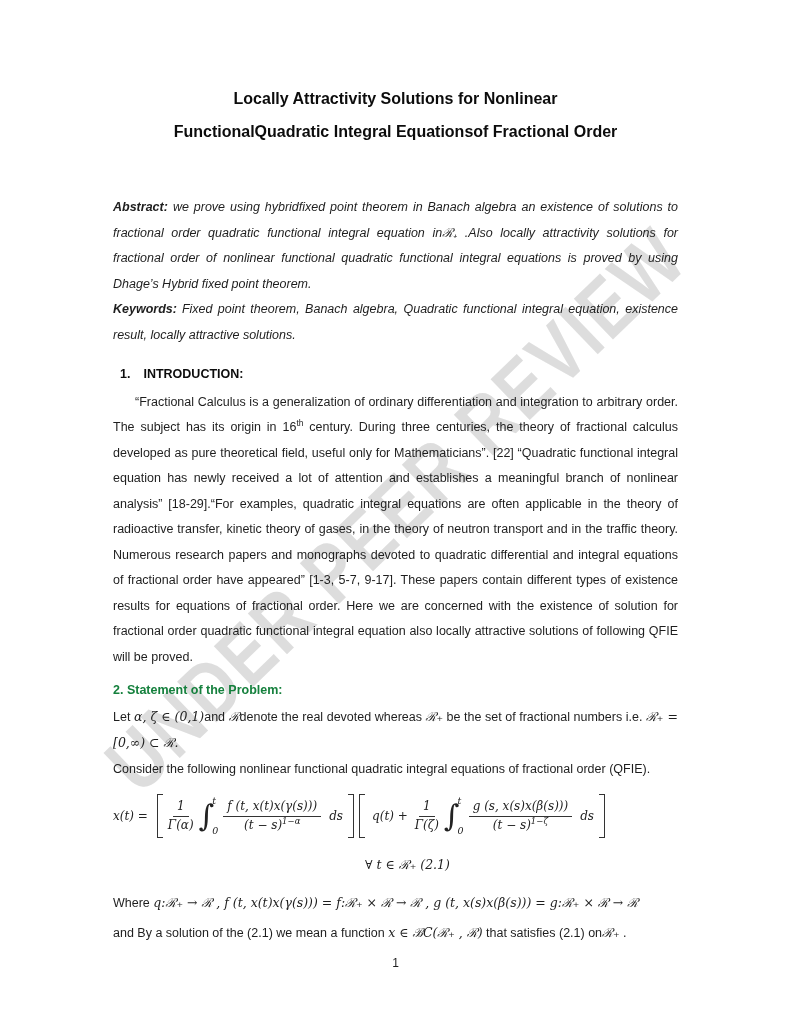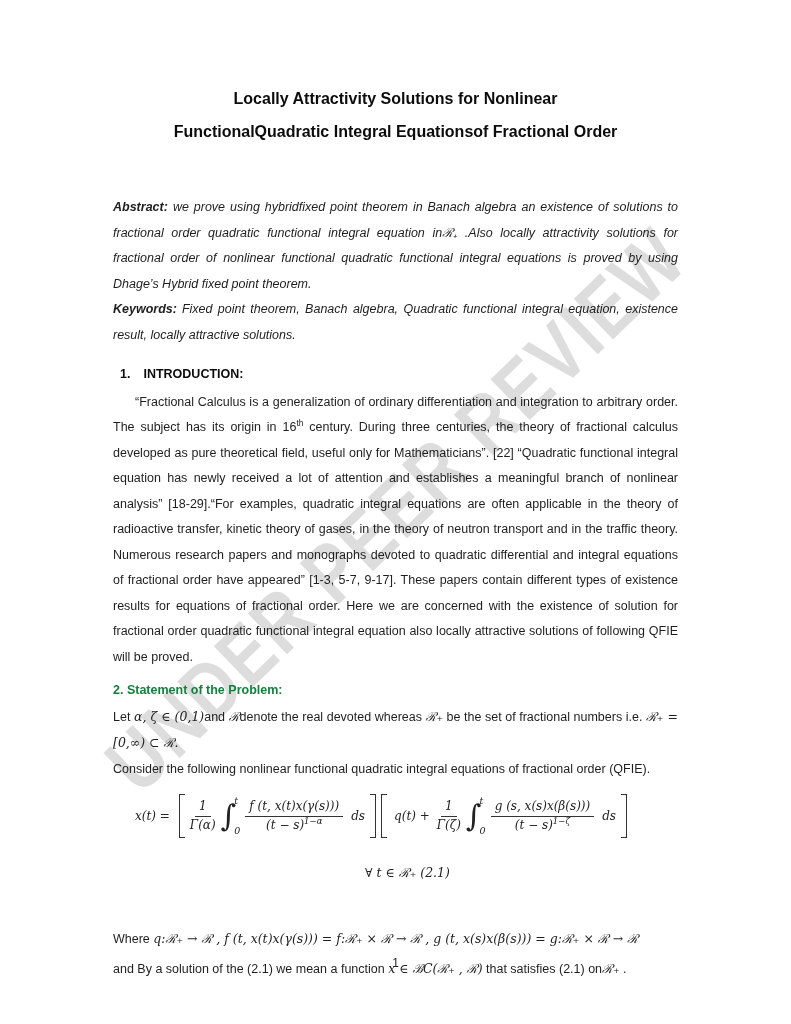--- a/index.html
+++ b/index.html
@@ -58,38 +58,38 @@
   sup{font-size:8.5px;line-height:0;}
   
   .eq{
     display:flex;align-items:center;gap:5px;
     margin-top:12px;
     font-family:"DejaVu Serif", serif;
     font-style:italic;
     font-size:12px;line-height:1.25;
     color:#222;
   }
-  .eq-lhs{margin-right:4px;margin-left:22px;}
+  .eq-lhs{margin-right:4px;}
   .brk{align-self:stretch;width:5px;}
   .brk.l{border-left:1.5px solid #333;border-top:1.5px solid #333;border-bottom:1.5px solid #333;}
   .brk.r{border-right:1.5px solid #333;border-top:1.5px solid #333;border-bottom:1.5px solid #333;}
   .frac{display:inline-flex;flex-direction:column;align-items:center;text-align:center;}
   .frac .num{border-bottom:1px solid #333;padding:0 4px 2px;}
   .frac .den{padding-top:1px;}
   .intgrp{display:inline-flex;align-items:center;}
   .int{font-size:30px;line-height:1;font-style:italic;}
   .lims{display:inline-flex;flex-direction:column;justify-content:space-between;height:42px;font-size:9.5px;margin-left:-2px;padding:1px 0;}
   .ds{margin-left:3px;font-style:italic;}
   .qt{margin:0 2px;font-style:italic;}
   .eq-cond{
     font-family:"DejaVu Serif", serif;font-style:italic;
     text-align:center;padding-left:24px;
-    margin-top:22px;font-size:12.5px;
+    margin-top:14px;font-size:12.5px;
   }
-  .where{margin-top:38px;line-height:29px;}
+  .where{margin-top:10px;line-height:29px;}
   .page-num{
     position:absolute;left:0;right:0;top:956px;
     text-align:center;font-size:12px;z-index:1;
   }
 </style>
 </head>
 <body>
 
 <div class="page">
 

